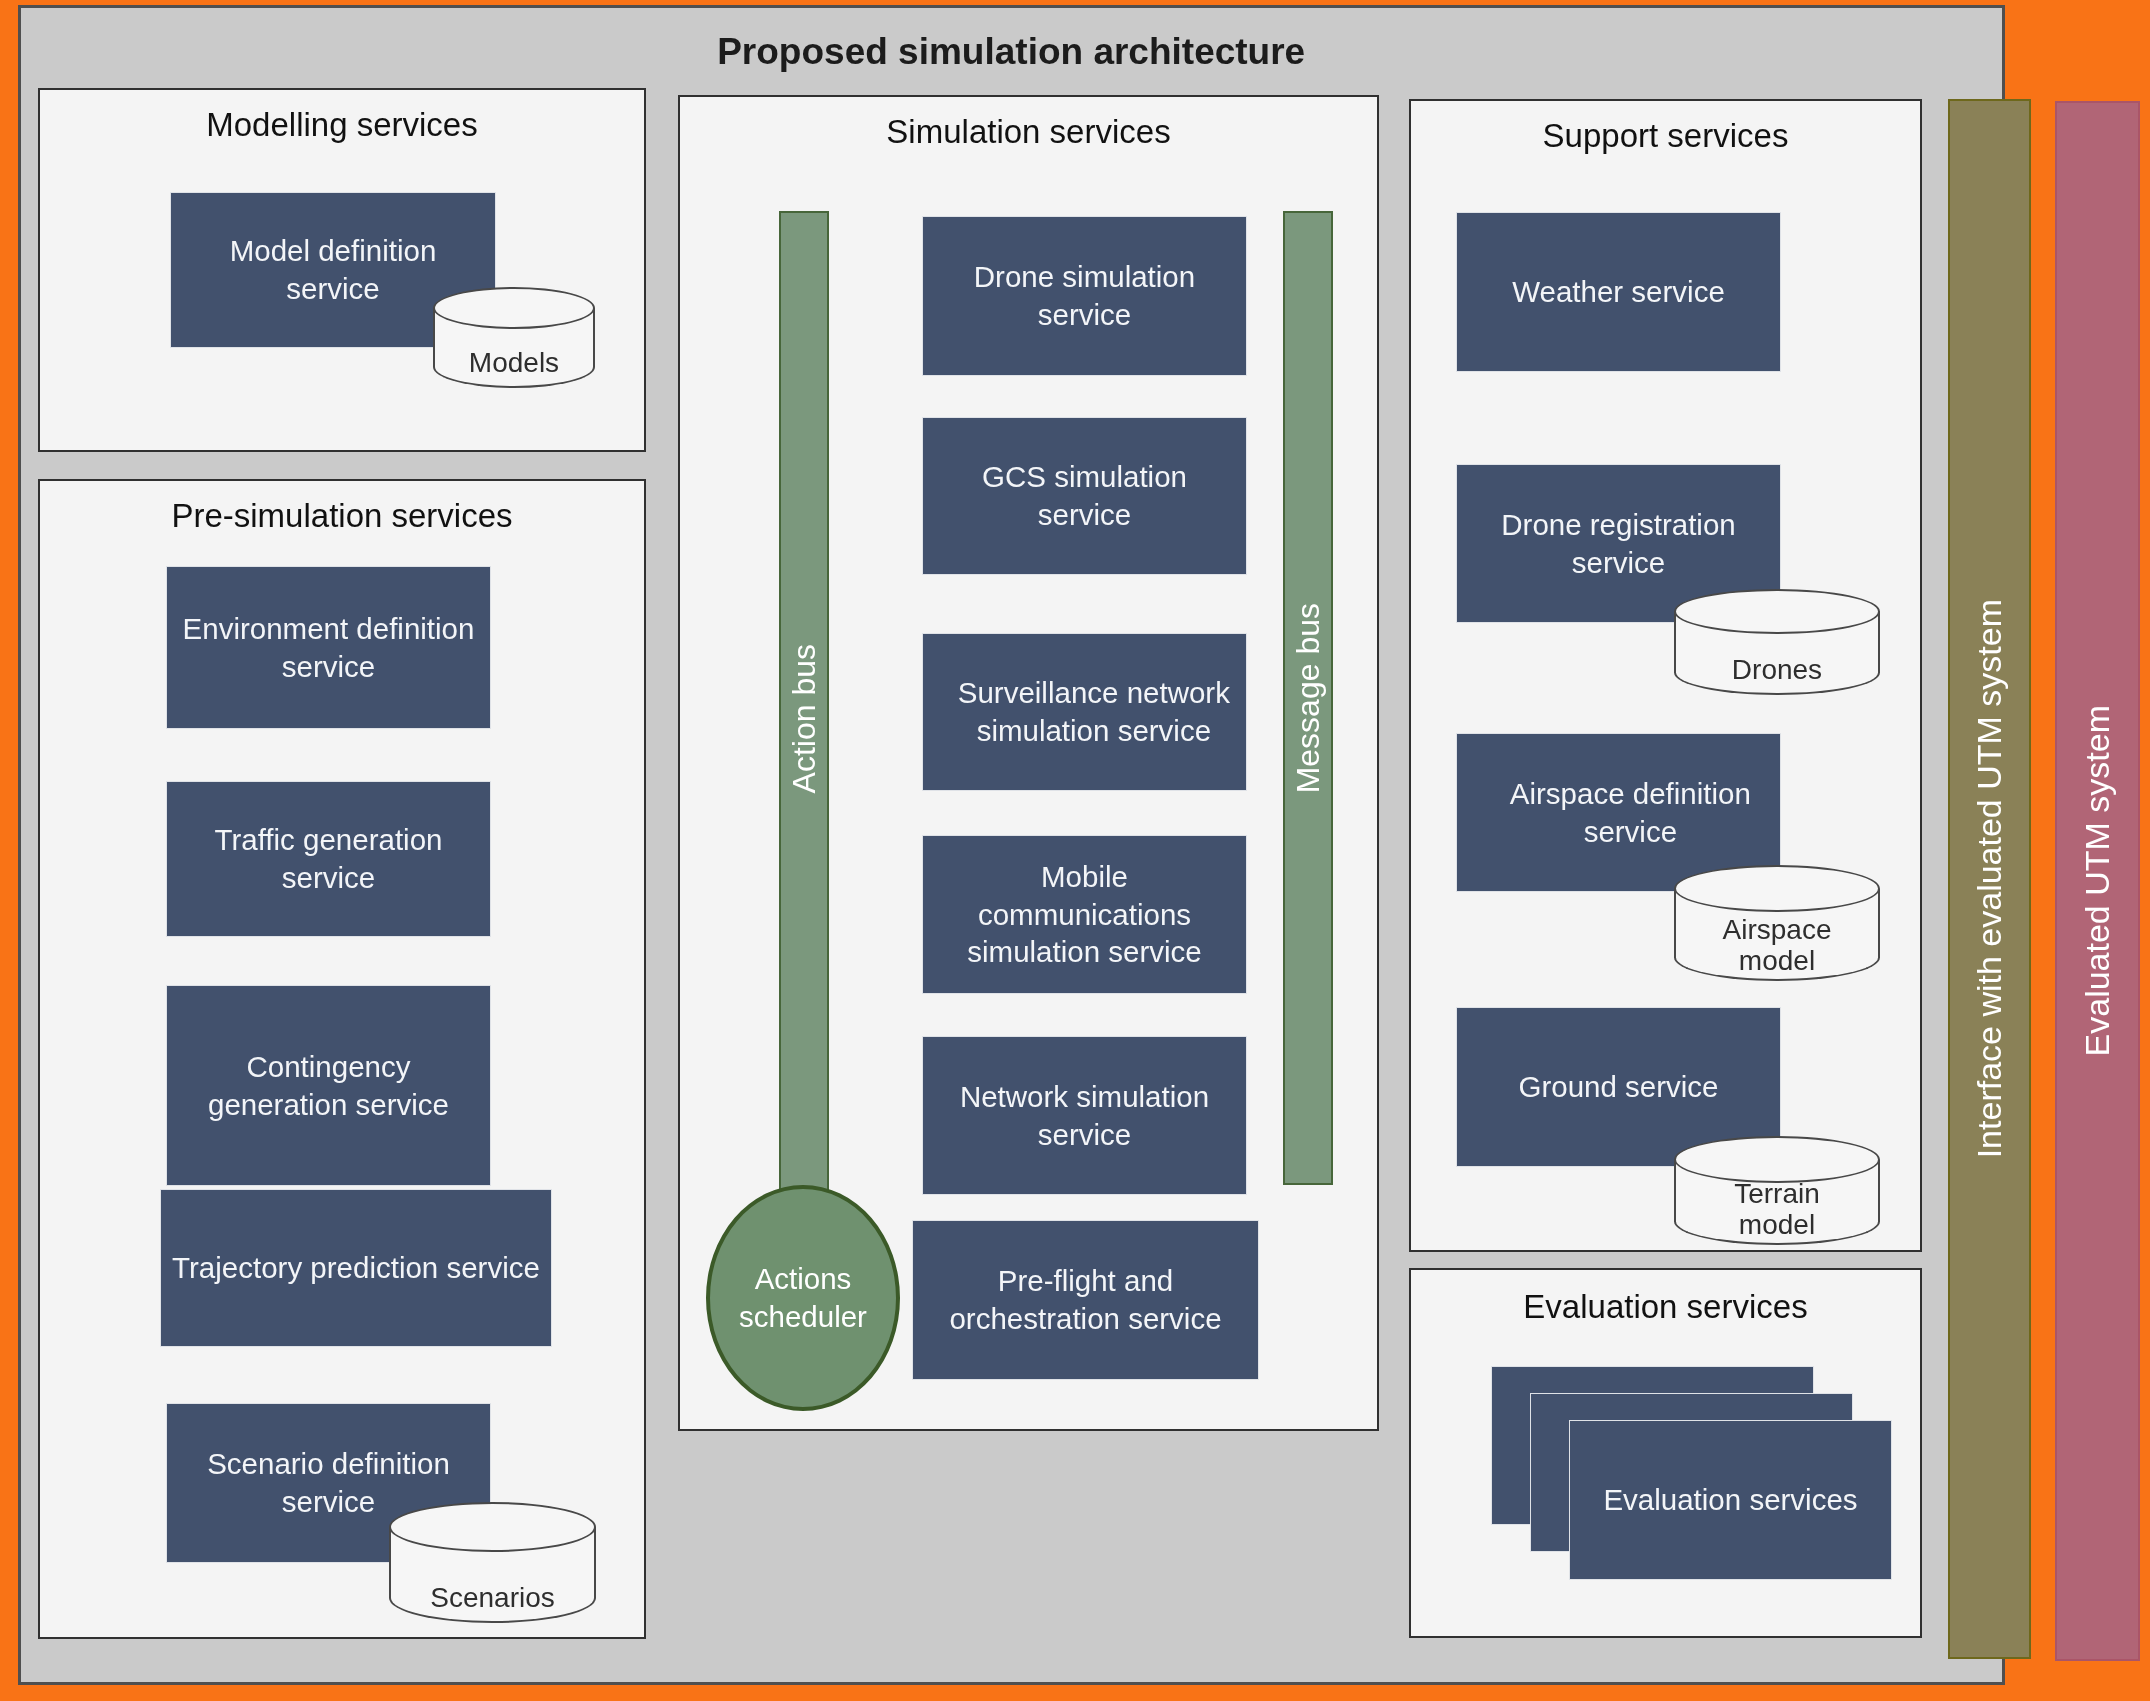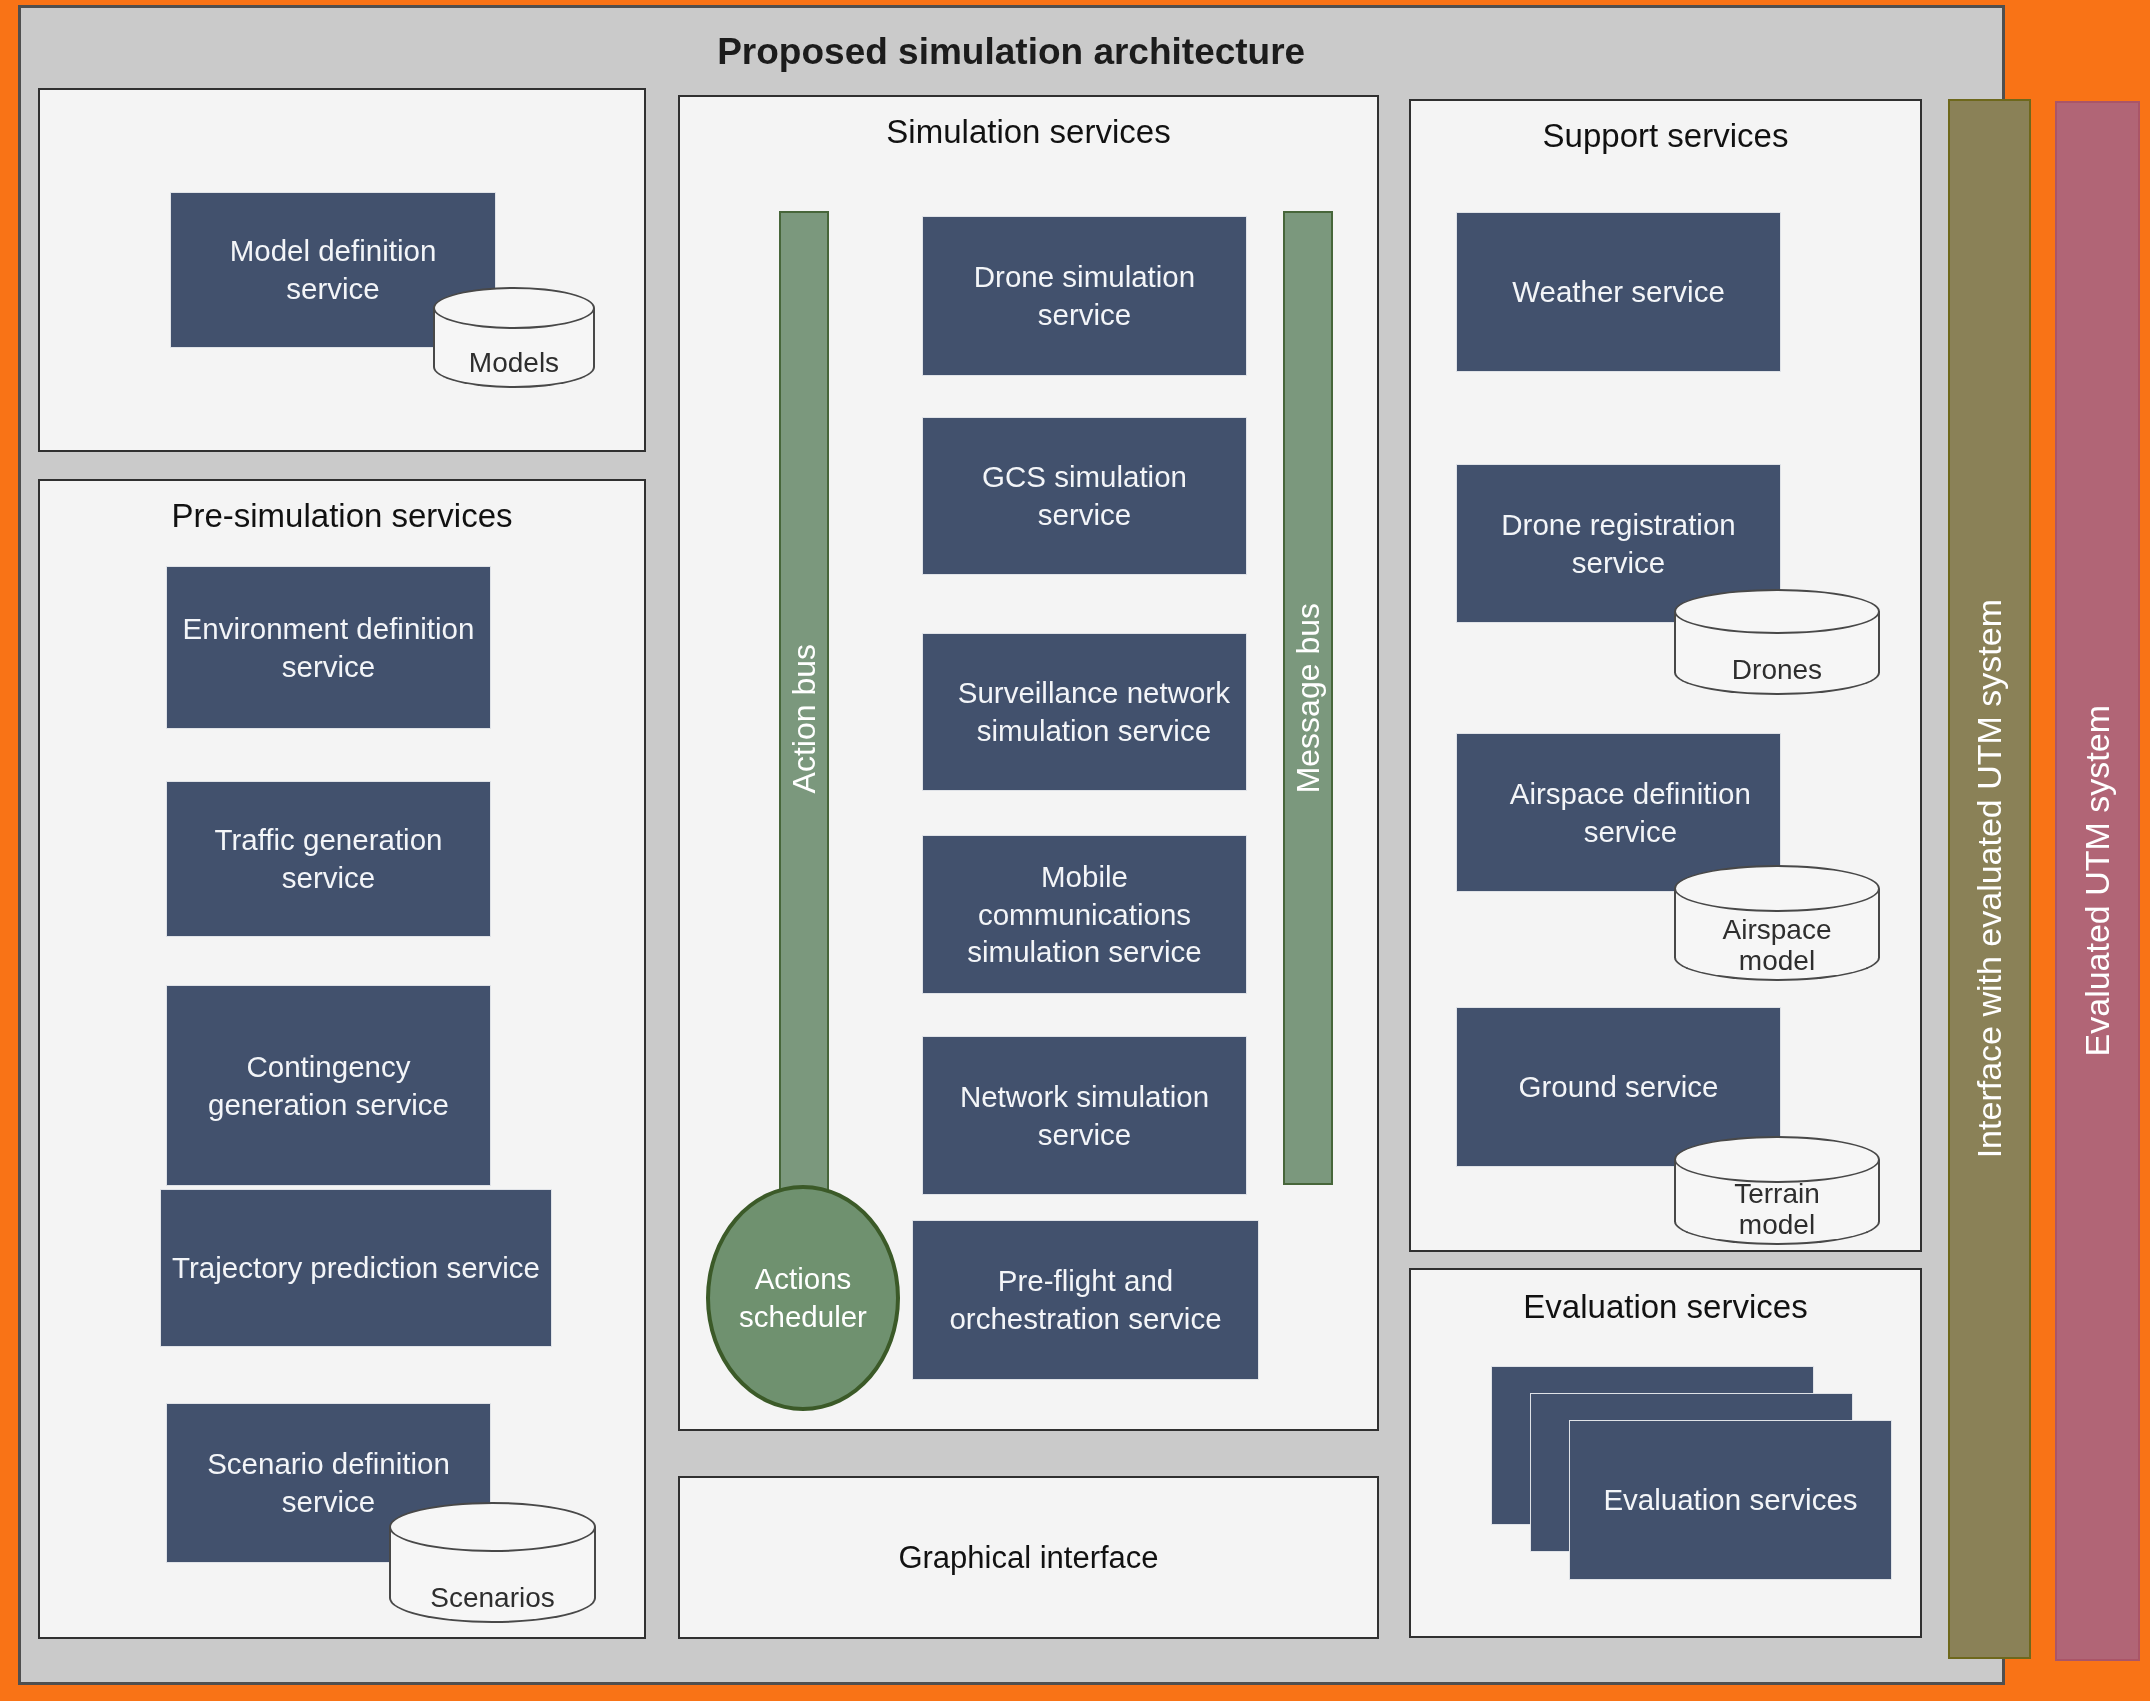--- a/index.html
+++ b/index.html
@@ -72,20 +72,21 @@
 </head>
 <body>
 
 <div id="canvas">
 
   <div class="abs outer" style="left:17.7px; top:4.7px; width:1987px; height:1680px;"></div>
 
   <div class="abs diagram-title" style="left:17.7px; top:31px; width:1987px;">Proposed simulation architecture</div>
 
   <div class="abs panel" style="left:38px; top:88px; width:608px; height:364px;"></div>
+  <div class="abs panel-title" style="left:38px; top:106px; width:608px;">Modelling services</div>
   <div class="abs svc z2" style="left:170px; top:192px; width:326px; height:156px;">Model definition service</div>
   <div class="abs cyl" style="left:433px; top:287px; width:162px; height:101px; --ry:21px;">
     <div class="cyl-shell"></div>
     <div class="cyl-top"></div>
     <div class="cyl-label">Models</div>
   </div>
 
   <div class="abs panel" style="left:38px; top:479px; width:608px; height:1160px;"></div>
   <div class="abs panel-title" style="left:38px; top:497px; width:608px;">Pre-simulation services</div>
   <div class="abs svc z2" style="left:166px; top:566px; width:325px; height:163px;">Environment definition service</div>
@@ -111,21 +112,20 @@
 
   <div class="abs svc z2" style="left:922px; top:216px; width:325px; height:160px;">Drone simulation service</div>
   <div class="abs svc z2" style="left:922px; top:417px; width:325px; height:158px;">GCS simulation service</div>
   <div class="abs svc z2" style="left:922px; top:633px; width:325px; height:158px;padding-left:27px;">Surveillance network simulation service</div>
   <div class="abs svc z2" style="left:922px; top:835px; width:325px; height:159px;">Mobile communications simulation service</div>
   <div class="abs svc z2" style="left:922px; top:1036px; width:325px; height:159px;">Network simulation service</div>
   <div class="abs svc z2" style="left:912px; top:1220px; width:347px; height:160px;">Pre-flight and orchestration service</div>
 
   <div class="abs scheduler" style="left:706px; top:1185px; width:194px; height:226px;">Actions scheduler</div>
 
-  <div class="abs panel gi-panel" style="left:678px; top:1476px; width:701px; height:163px;">Graphical interface</div>
 
   <div class="abs panel" style="left:1409px; top:99px; width:513px; height:1153px;"></div>
   <div class="abs panel-title" style="left:1409px; top:117px; width:513px;">Support services</div>
   <div class="abs svc z2" style="left:1456px; top:212px; width:325px; height:160px;">Weather service</div>
   <div class="abs svc z2" style="left:1456px; top:464px; width:325px; height:159px;">Drone registration service</div>
   <div class="abs svc z2" style="left:1456px; top:733px; width:325px; height:159px;padding-left:32px;">Airspace definition service</div>
   <div class="abs svc z2" style="left:1456px; top:1007px; width:325px; height:160px;">Ground service</div>
 
   <div class="abs cyl" style="left:1674px; top:589px; width:206px; height:106px; --ry:22.4px;">
     <div class="cyl-shell"></div>

